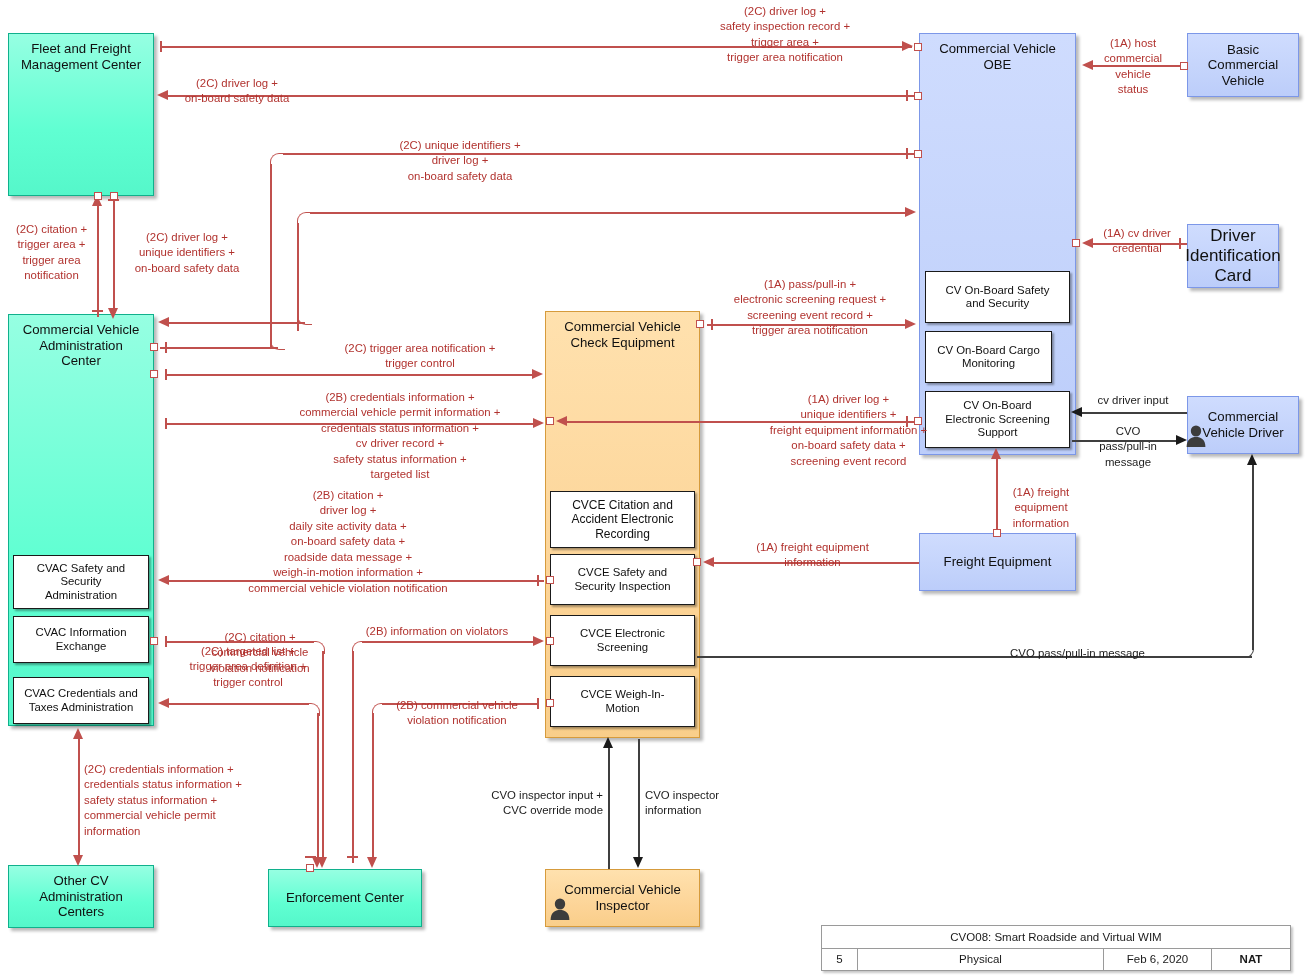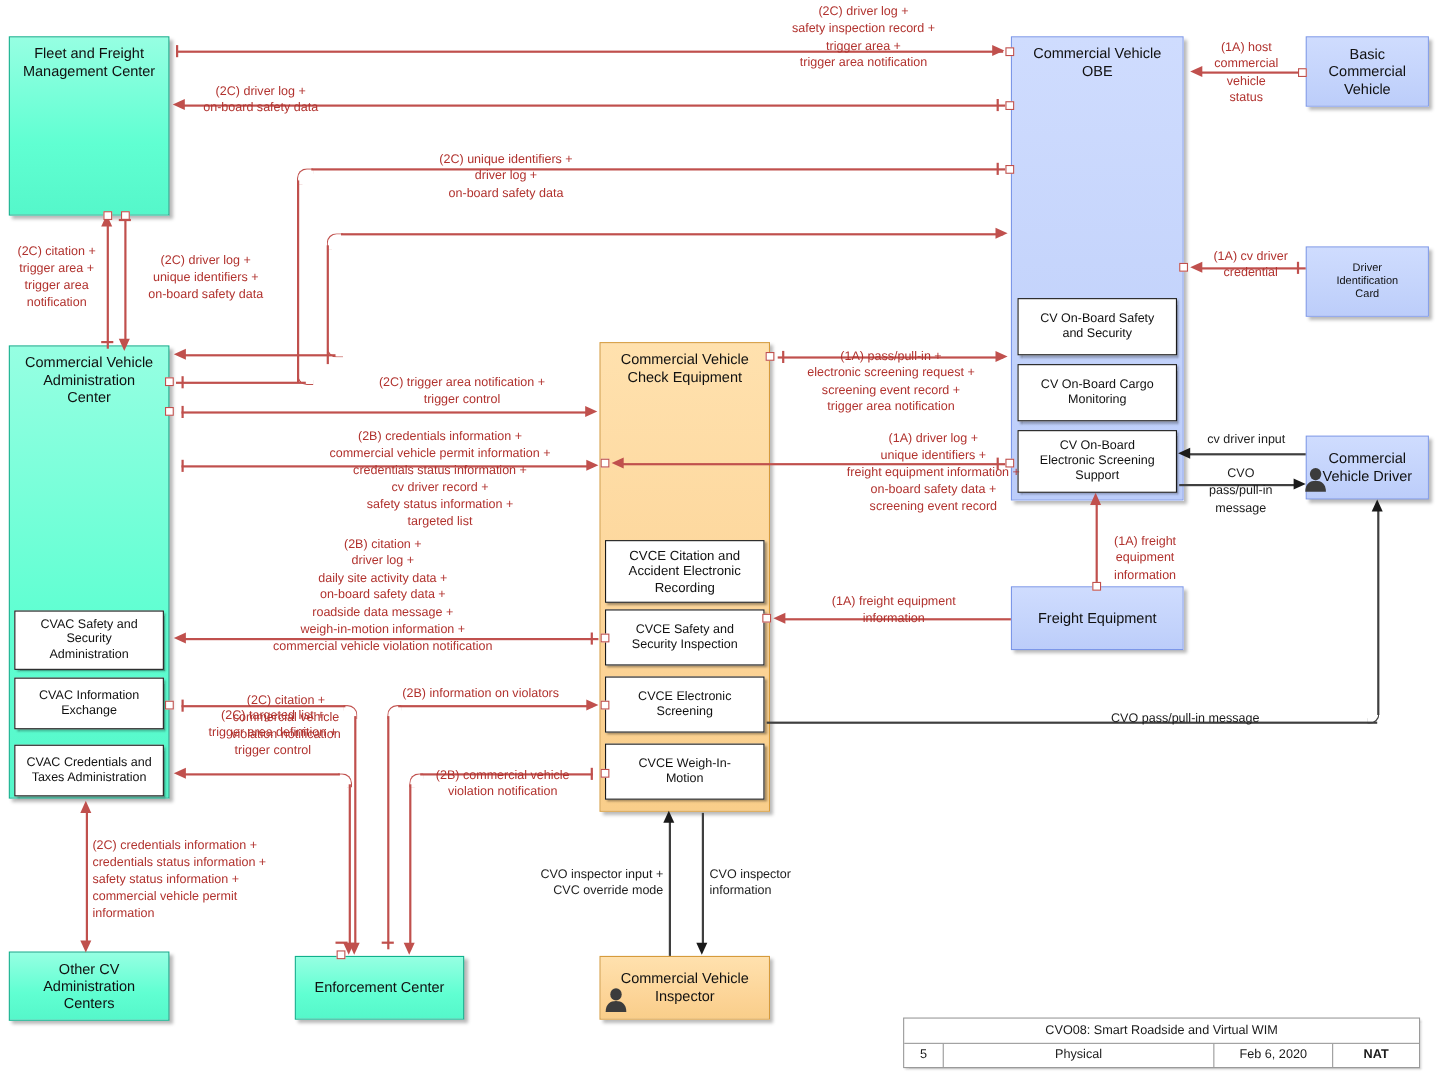--- a/index.html
+++ b/index.html
@@ -152,37 +152,37 @@
   </svg>
 
   <div class="node blue toptitle" style="left:919px;top:33px;width:157px;height:422px;font-size:13.2px;">
     <span class="node-label">Commercial Vehicle
 OBE</span>
   </div>
   <div class="node white" style="left:925px;top:271px;width:145px;height:52px;font-size:11.4px;">
     <span class="node-label">CV On-Board Safety
 and Security</span>
   </div>
-  <div class="node white" style="left:925px;top:331px;width:145px;height:52px;font-size:11.4px;">
+  <div class="node white" style="left:925px;top:331px;width:127px;height:52px;font-size:11.4px;">
     <span class="node-label">CV On-Board Cargo
 Monitoring</span>
   </div>
   <div class="node white" style="left:925px;top:391px;width:145px;height:57px;font-size:11.4px;">
     <span class="node-label">CV On-Board
 Electronic Screening
 Support</span>
   </div>
 
   <div class="node blue" style="left:1187px;top:33px;width:112px;height:64px;font-size:13.2px;">
     <span class="node-label">Basic
 Commercial
 Vehicle</span>
   </div>
 
-  <div class="node blue" style="left:1187px;top:224px;width:112px;height:64px;font-size:10px;">
+  <div class="node blue" style="left:1187px;top:224px;width:92px;height:64px;font-size:17px;">
     <span class="node-label">Driver
 Identification
 Card</span>
   </div>
 
   <div class="node blue" style="left:919px;top:533px;width:157px;height:58px;font-size:13.2px;">
     <span class="node-label">Freight Equipment</span>
   </div>
 
   <div class="node blue" style="left:1187px;top:396px;width:112px;height:58px;font-size:13.2px;">
@@ -260,21 +260,21 @@
   <div class="ar ar-l" style="left:1082px;top:238px;"></div>
   <div class="port" style="left:1072px;top:239px;"></div>
   <div class="tick tick-v" style="left:1179px;top:238px;"></div>
   <div class="flow" style="left:1084px;top:226px;width:106px;">(1A) cv driver
 credential</div>
 
   <div class="ln lh" style="left:707px;top:324px;width:205px;"></div>
   <div class="ar ar-r" style="left:905px;top:319px;"></div>
   <div class="tick tick-v" style="left:711px;top:319px;"></div>
   <div class="port" style="left:696px;top:320px;"></div>
-  <div class="flow" style="left:700px;top:277px;width:220px;margin-top:40px;">(1A) pass/pull-in +
+  <div class="flow" style="left:700px;top:277px;width:220px;">(1A) pass/pull-in +
 electronic screening request +
 screening event record +
 trigger area notification</div>
 
   <div class="ln lh" style="left:564px;top:421px;width:350px;"></div>
   <div class="ar ar-l" style="left:556px;top:416px;"></div>
   <div class="port" style="left:546px;top:417px;"></div>
   <div class="port" style="left:914px;top:417px;"></div>
   <div class="tick tick-v" style="left:906px;top:416px;"></div>
   <div class="flow" style="left:705px;top:392px;width:225px;margin-left:31px;">(1A) driver log +

